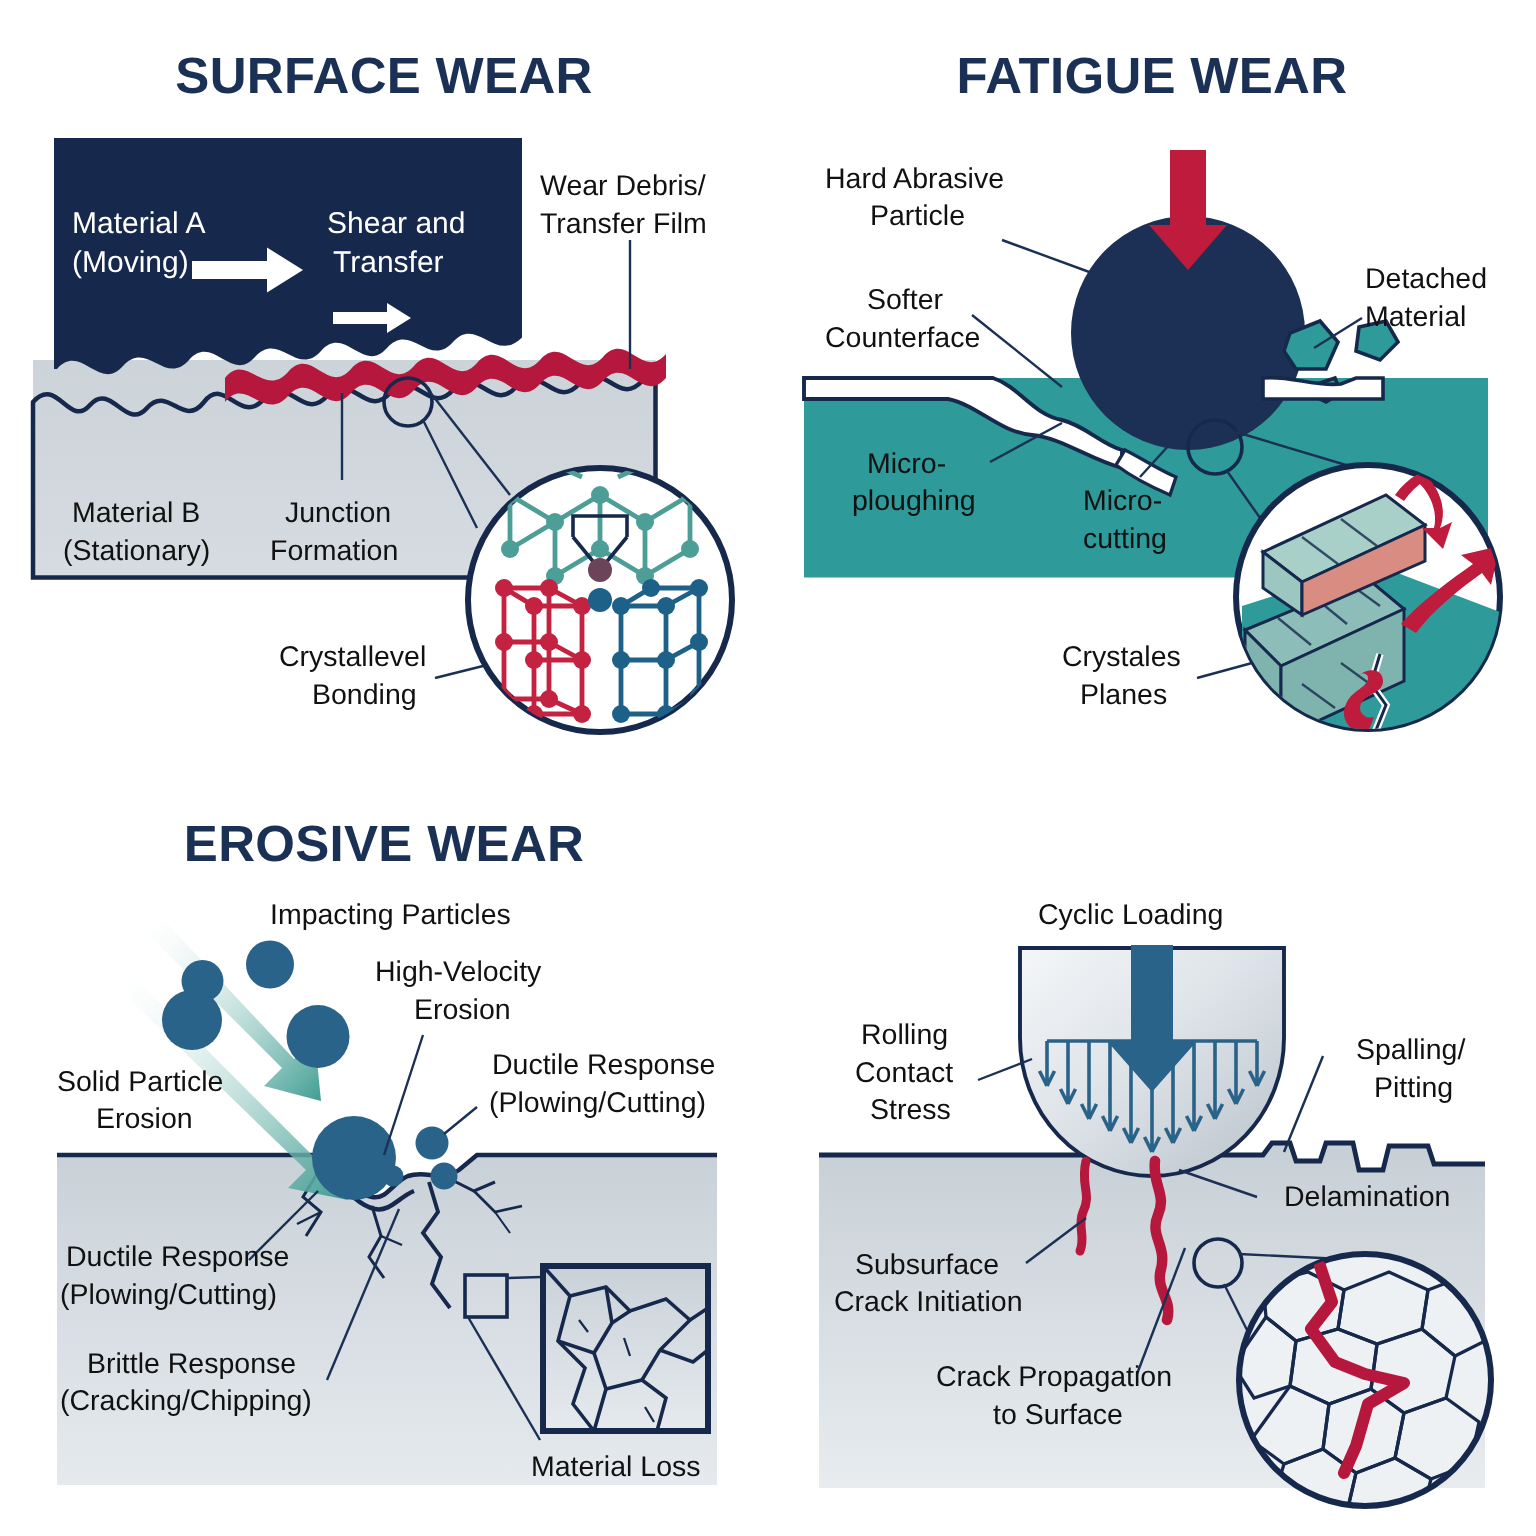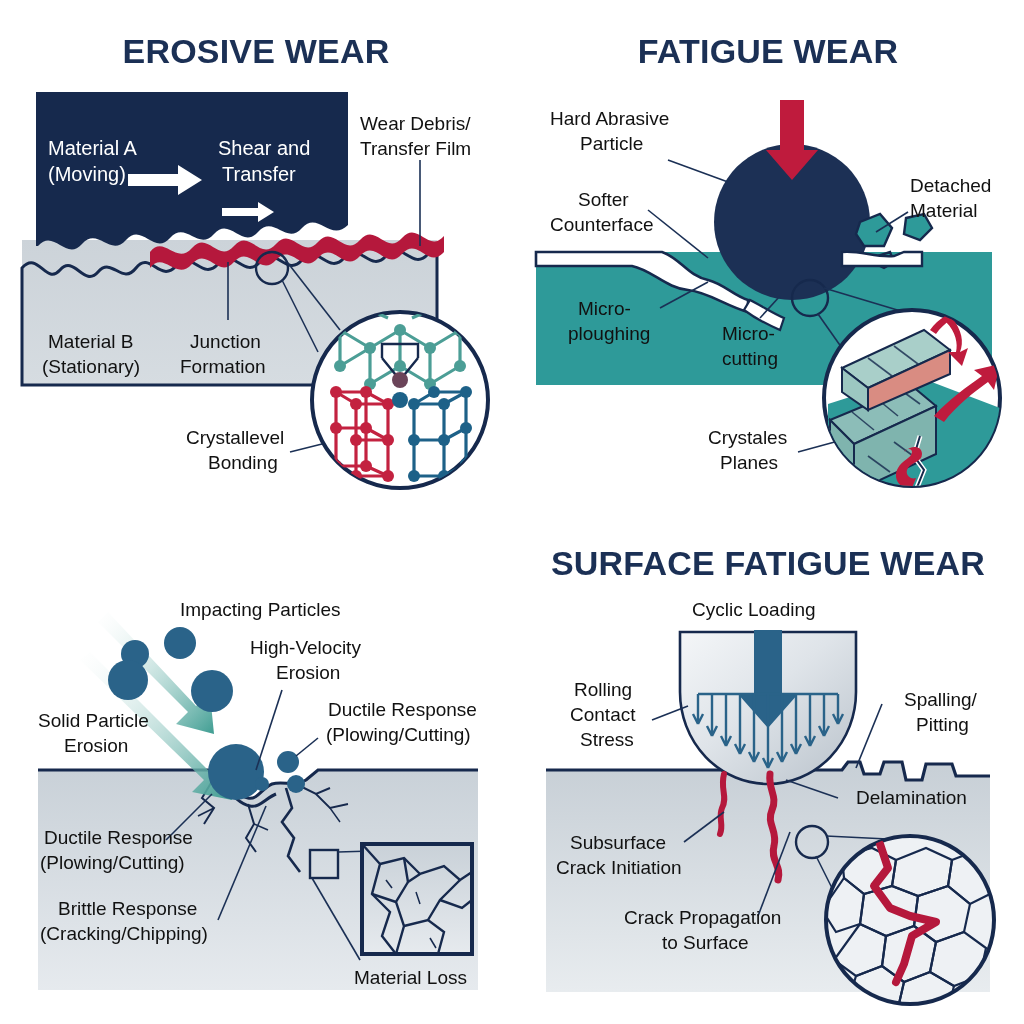--- a/index.html
+++ b/index.html
@@ -56,21 +56,21 @@
   .lbl { font-size: 19px; }
   .lbl-white { font-size: 20px; fill: #ffffff; }
   .leader { stroke: #1b3055; stroke-width: 1.6; fill: none; }
 </style>
 </head>
 <body>
 
 <div id="infographic">
 
   <div class="panel" id="panel-adhesive">
-    <div class="panel-title">EROSIVE WEAR</div>
+    <div class="panel-title">SURFACE WEAR</div>
     <svg class="panel-svg" viewBox="0 0 512 512">
       <defs>
         <linearGradient id="greyGradA" x1="0" y1="0" x2="0" y2="1">
           <stop offset="0%" stop-color="#ccd3d9"></stop>
           <stop offset="100%" stop-color="#d6dce1"></stop>
         </linearGradient>
         <clipPath id="clipCircleA">
           <circle cx="400" cy="400" r="88"></circle>
         </clipPath>
       </defs>
@@ -298,20 +298,21 @@
       <text class="lbl" x="66" y="315">Micro-</text>
       <text class="lbl" x="56" y="340">ploughing</text>
       <text class="lbl" x="210" y="340">Micro-</text>
       <text class="lbl" x="210" y="365">cutting</text>
       <text class="lbl" x="196" y="444">Crystales</text>
       <text class="lbl" x="208" y="469">Planes</text>
     </svg>
   </div>
 
   <div class="panel" id="panel-erosive">
+    <div class="panel-title">EROSIVE WEAR</div>
     <svg class="panel-svg" viewBox="0 0 512 512">
       <defs>
         <linearGradient id="greyGradE" x1="0" y1="0" x2="0" y2="1">
           <stop offset="0%" stop-color="#c9d1d8"></stop>
           <stop offset="100%" stop-color="#e6eaee"></stop>
         </linearGradient>
         <linearGradient id="velGrad" x1="0" y1="0" x2="1" y2="1">
           <stop offset="0%" stop-color="#ffffff" stop-opacity="0.15"></stop>
           <stop offset="100%" stop-color="#3f9d92"></stop>
         </linearGradient>
@@ -390,21 +391,20 @@
       <text class="lbl" x="64" y="240">Erosion</text>
       <text class="lbl" x="44" y="332">Ductile Response</text>
       <text class="lbl" x="40" y="357">(Plowing/Cutting)</text>
       <text class="lbl" x="58" y="403">Brittle Response</text>
       <text class="lbl" x="40" y="428">(Cracking/Chipping)</text>
       <text class="lbl" x="354" y="472">Material Loss</text>
     </svg>
   </div>
 
   <div class="panel" id="panel-fatigue">
-    <div class="panel-title">SURFACE FATIGUE WEAR</div>
     <svg class="panel-svg" viewBox="0 0 512 512">
       <defs>
         <linearGradient id="greyGradF" x1="0" y1="0" x2="0" y2="1">
           <stop offset="0%" stop-color="#c7cfd6"></stop>
           <stop offset="100%" stop-color="#e8ecef"></stop>
         </linearGradient>
         <linearGradient id="ballGrad" x1="0" y1="0" x2="1" y2="1">
           <stop offset="0%" stop-color="#f4f6f8"></stop>
           <stop offset="45%" stop-color="#dfe4e9"></stop>
           <stop offset="100%" stop-color="#b9c2cb"></stop>

